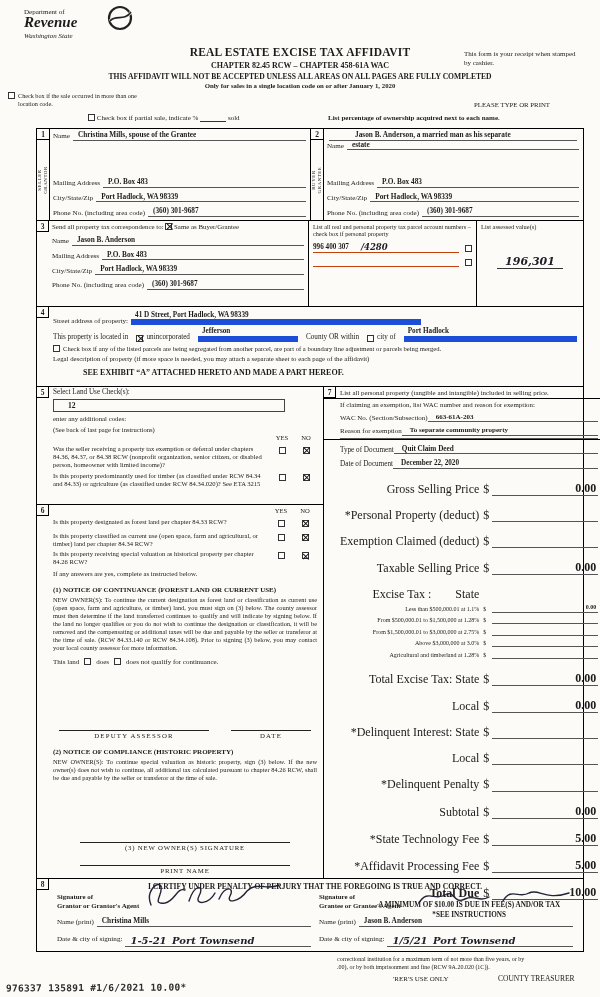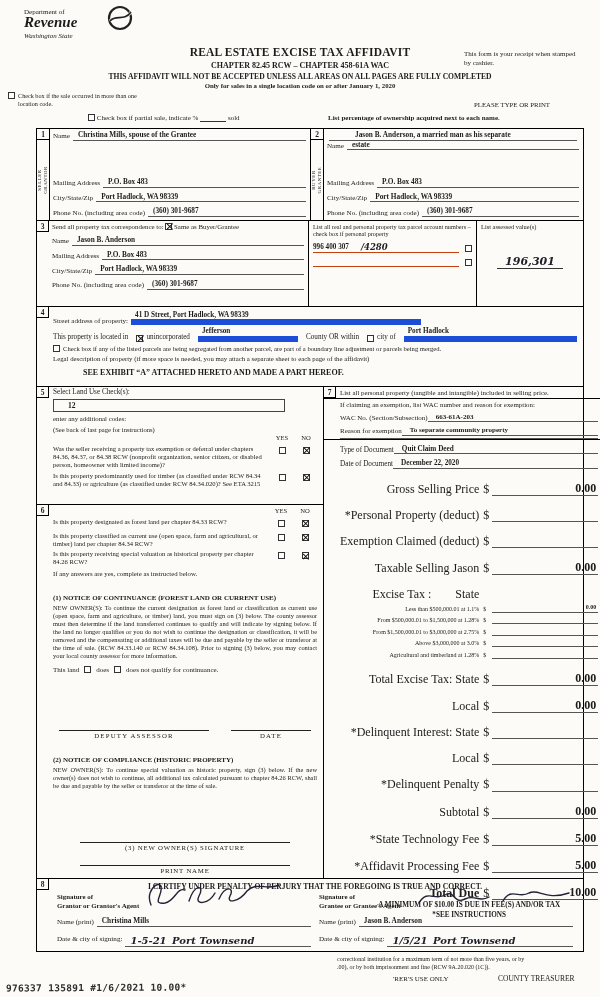--- a/index.html
+++ b/index.html
@@ -80,21 +80,21 @@
 .s6{flex:1;position:relative;padding:1px 6px 3px 16px;display:flex;flex-direction:column}
 .lucode{margin-top:3px;width:232px;height:13px;border:1px solid #444;font-weight:bold;font-size:7.6px;line-height:12px;padding-left:14px}
 .addl{font-size:6.8px;margin-top:3px}
 .seeback{font-size:6.6px;margin-top:2px}
 .ynhead{display:flex;justify-content:flex-end;font-size:6.6px;margin-top:1px}
 .yn{width:24px;text-align:center}
 .qrow{display:flex;margin-top:3px;align-items:flex-start}
 .qtext{flex:1;font-size:6.6px;line-height:1.2}
 .qcb{width:24px;text-align:center;padding-top:2px}
 .ifyes{font-size:6.8px;margin-top:4px}
-.ntitle{font-size:7px;font-weight:bold;margin-top:16px}
+.ntitle{font-size:7px;font-weight:bold;margin-top:8px}
 .ntext{font-size:6.4px;text-align:justify;line-height:1.25;margin-top:1px}
 .controw{display:flex;align-items:center;gap:5px;margin-top:6px;font-size:7px}
 .sigpair{display:flex;gap:22px;margin-top:4px;padding:0 6px}
 .sigline{border-top:1px solid #222;text-align:center;font-size:6.8px;letter-spacing:1.2px;padding-top:1px}
 .dep{width:150px}.dat{width:80px}
 .csig{margin:0 auto;width:210px;border-top:1px solid #222;text-align:center;font-size:6.8px;letter-spacing:.8px;padding-top:1px}
 .flexsp{flex:1}
 
 .s7head{font-size:6.9px;line-height:1.3}
 .blank7{height:56px}
@@ -420,21 +420,21 @@
           <span class="mlabel">*Personal Property (deduct)</span>
           <span class="md">$</span>
           <span class="mval"></span>
         </div>
       <div class="mrow">
           <span class="mlabel">Exemption Claimed (deduct)</span>
           <span class="md">$</span>
           <span class="mval"></span>
         </div>
       <div class="mrow">
-          <span class="mlabel">Taxable Selling Jason</span>
+          <span class="mlabel">Taxable Selling Price</span>
           <span class="md">$</span>
           <span class="mval">0.00</span>
         </div>
       <div class="mrow">
           <span class="mlabel">Excise Tax :        State</span>
           <span class="msp"></span>
         </div>
       <div class="mrow small">
           <span class="mlabel">Less than $500,000.01 at 1.1%</span>
           <span class="md">$</span>

